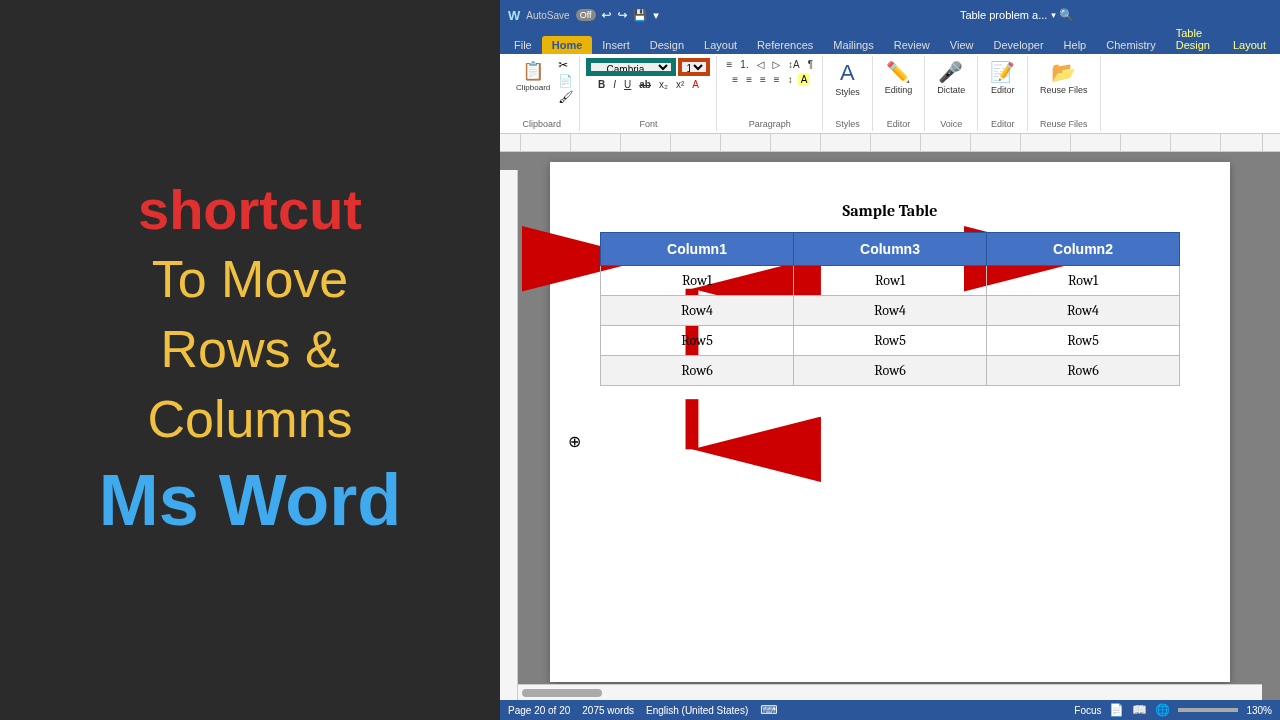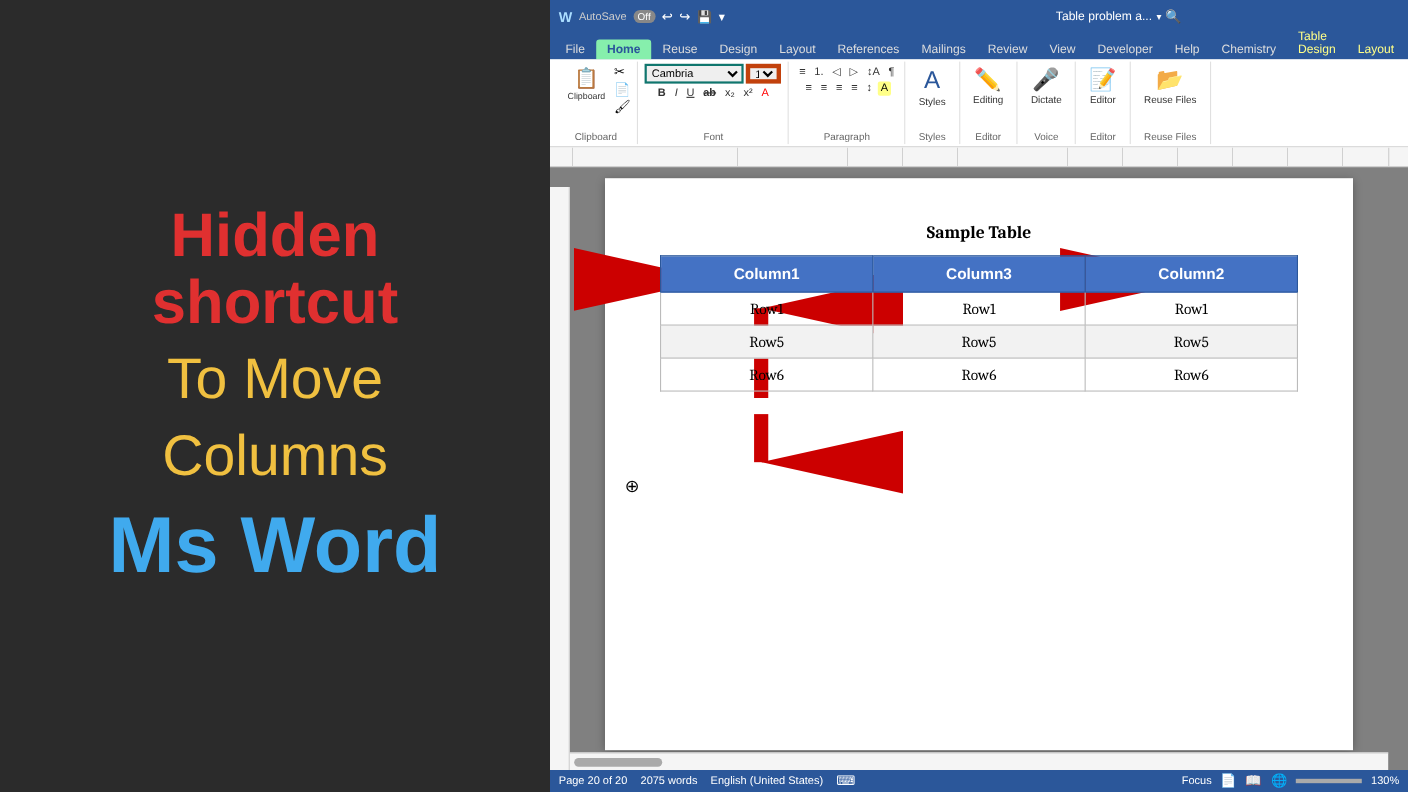--- a/index.html
+++ b/index.html
@@ -58,21 +58,21 @@
       padding: 0 4px;
       flex-shrink: 0;
     }
     .ribbon-tab {
       padding: 3px 10px;
       font-size: 11px;
       color: #ddd;
       cursor: pointer;
       border-radius: 3px 3px 0 0;
     }
-    .ribbon-tab.active { background: #86efac; color: #2b579a; font-weight: bold; }
+    .ribbon-tab.active { background: #eab308; color: #2b579a; font-weight: bold; }
     .ribbon-tab.special { color: #ffff88; }
 
     
     .ribbon-toolbar {
       height: 80px;
       background: #fff;
       border-bottom: 1px solid #ccc;
       display: flex;
       align-items: stretch;
       padding: 2px 4px;
@@ -107,21 +107,21 @@
     .ribbon-btn-small {
       padding: 1px 3px;
       cursor: pointer;
       border-radius: 2px;
       font-size: 10px;
       color: #333;
       border: none;
       background: transparent;
       white-space: nowrap;
     }
-    .font-select { height: 18px; font-size: 10px; border: 2px solid #0f766e; width: 90px; }
+    .font-select { height: 18px; font-size: 10px; border: 5px solid #0f766e; width: 90px; text-align: center; }
     .font-size-select { height: 18px; font-size: 10px; border: 4px solid #c2410c; width: 32px; }
 
     
     .ruler {
       height: 18px;
       background: #f5f5f5;
       border-bottom: 1px solid #ccc;
       flex-shrink: 0;
       display: flex;
       align-items: center;
@@ -208,23 +208,23 @@
       width: calc(100% + 120px);
       height: calc(100% + 80px);
       pointer-events: none;
       overflow: visible;
     }
   </style>
 </head>
 <body>
 
 <div id="left-panel">
-  <div class="title-line1">Hidden</div>
   <div class="title-line1">shortcut</div>
   <div class="title-line2">To Move</div>
+  <div class="title-line2">Rows &amp;</div>
   <div class="title-line2">Columns</div>
   <div class="title-line3">Ms Word</div>
 </div>
 
 <div id="right-panel">
 
   <div class="title-bar">
     <div class="title-bar-left">
       <span style="font-size:13px;color:#adf;font-weight:bold;">W</span>
       <span class="autosave-label">AutoSave</span>
@@ -237,21 +237,21 @@
     <div class="title-bar-center">
       <span>Table problem a...</span>
       <span style="font-size:9px;">▾</span>
       <span style="font-size:12px;">🔍</span>
     </div>
   </div>
 
   <div class="ribbon-tabs">
     <div class="ribbon-tab">File</div>
     <div class="ribbon-tab active">Home</div>
-    <div class="ribbon-tab">Reuse</div>
+    <div class="ribbon-tab">Insert</div>
     <div class="ribbon-tab">Design</div>
     <div class="ribbon-tab">Layout</div>
     <div class="ribbon-tab">References</div>
     <div class="ribbon-tab">Mailings</div>
     <div class="ribbon-tab">Review</div>
     <div class="ribbon-tab">View</div>
     <div class="ribbon-tab">Developer</div>
     <div class="ribbon-tab">Help</div>
     <div class="ribbon-tab">Chemistry</div>
     <div class="ribbon-tab special">Table Design</div>
@@ -409,20 +409,25 @@
               <th>Column2</th>
             </tr>
           </thead>
           <tbody id="table-body">
           <tr>
                 <td>Row1</td>
                 <td>Row1</td>
                 <td>Row1</td>
               </tr>
               <tr>
+                <td>Row4</td>
+                <td>Row4</td>
+                <td>Row4</td>
+              </tr>
+              <tr>
                 <td>Row5</td>
                 <td>Row5</td>
                 <td>Row5</td>
               </tr>
               <tr>
                 <td>Row6</td>
                 <td>Row6</td>
                 <td>Row6</td>
               </tr>
             </tbody>

